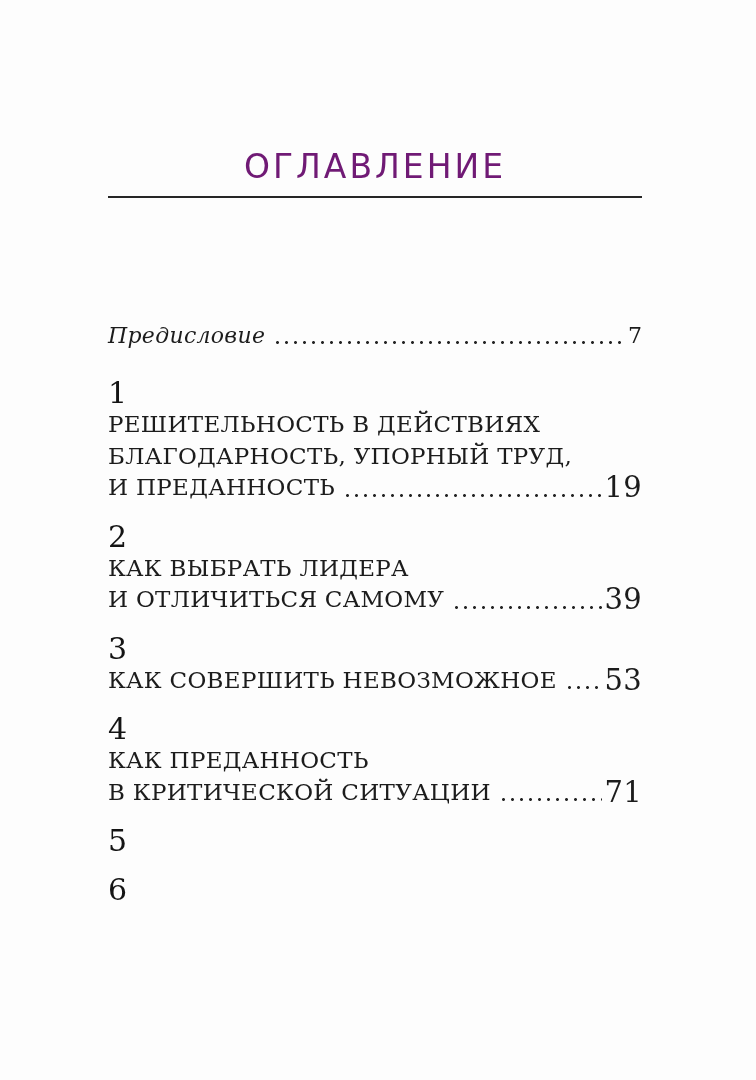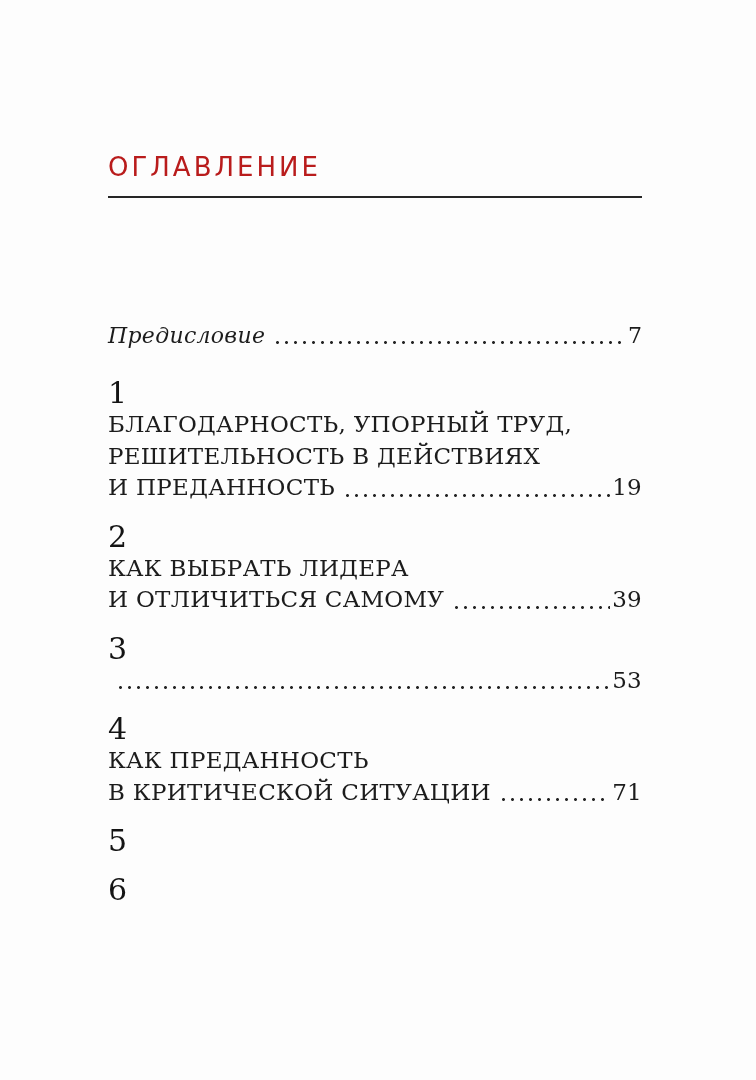--- a/index.html
+++ b/index.html
@@ -12,24 +12,25 @@
     box-sizing: border-box;
     padding: 150px 114px 0 108px;
     color: #1c1c1c;
     font-family: "DejaVu Serif", serif;
     overflow: hidden;
   }
   .page-title {
     margin: 0;
     font-family: "DejaVu Sans", sans-serif;
     font-weight: normal;
-    font-size: 26px;
+    font-size: 33px;
     line-height: 34px;
     letter-spacing: 3px;
-    color: #b91c1c;
+    text-align: center;
+    color: #701a75;
   }
   .title-rule {
     height: 2px;
     background: #262626;
     margin-top: 12px;
   }
   .toc { margin-top: 86px; }
 
   .preface-entry {
     display: flex;
@@ -63,21 +64,21 @@
     background-image: radial-gradient(circle, #242424 1.25px, rgba(0,0,0,0) 1.6px);
     background-size: 9px 5px;
     background-repeat: repeat-x;
     background-position: left bottom;
     min-width: 20px;
   }
   .preface-entry .leader { margin-right: 6px; }
 
   .pagenum {
     font-style: normal;
-    font-size: 23px;
+    font-size: 29px;
     white-space: nowrap;
   }
   .preface-entry .pagenum { font-size: 22px; }
 </style>
 </head>
 <body>
 
 <div class="page">
 
   <h1 class="page-title">ОГЛАВЛЕНИЕ</h1>
@@ -86,42 +87,43 @@
   <div class="toc">
 
     <div class="preface-entry">
       <span class="preface-label">Предисловие</span>
       <span class="leader"></span>
       <span class="pagenum">7</span>
     </div>
 
     <div class="chapter">
       <div class="chapter-number">1</div>
+      <div class="chapter-line">РЕШИТЕЛЬНОСТЬ В ДЕЙСТВИЯХ</div>
       <div class="chapter-line">БЛАГОДАРНОСТЬ, УПОРНЫЙ ТРУД,</div>
-      <div class="chapter-line">РЕШИТЕЛЬНОСТЬ В ДЕЙСТВИЯХ</div>
       <div class="chapter-lastline">
         <span>И ПРЕДАННОСТЬ</span>
         <span class="leader"></span>
         <span class="pagenum">19</span>
       </div>
     </div>
 
     <div class="chapter">
       <div class="chapter-number">2</div>
       <div class="chapter-line">КАК ВЫБРАТЬ ЛИДЕРА</div>
       <div class="chapter-lastline">
         <span>И ОТЛИЧИТЬСЯ САМОМУ</span>
         <span class="leader"></span>
         <span class="pagenum">39</span>
       </div>
     </div>
 
     <div class="chapter">
       <div class="chapter-number">3</div>
       <div class="chapter-lastline">
+        <span>КАК СОВЕРШИТЬ НЕВОЗМОЖНОЕ</span>
         <span class="leader"></span>
         <span class="pagenum">53</span>
       </div>
     </div>
 
     <div class="chapter">
       <div class="chapter-number">4</div>
       <div class="chapter-line">КАК ПРЕДАННОСТЬ</div>
       <div class="chapter-lastline">
         <span>В КРИТИЧЕСКОЙ СИТУАЦИИ</span>

